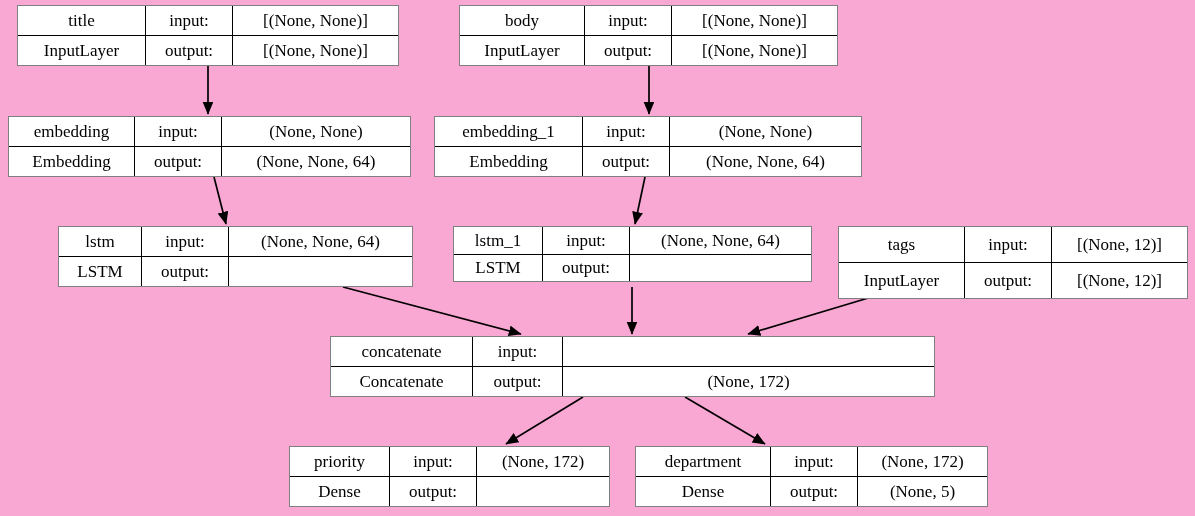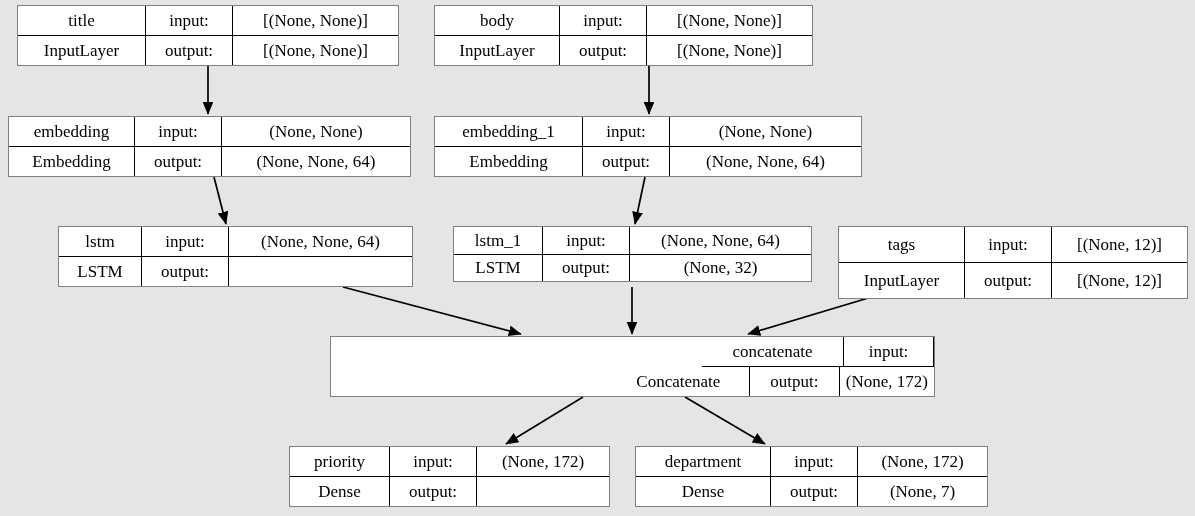--- a/index.html
+++ b/index.html
@@ -1,20 +1,20 @@
 <!DOCTYPE html>
 <html><head>
 <meta charset="utf-8">
 <style>
   html,body{margin:0;padding:0;background:#ffffff;}
   #canvas{
     position:relative;
     width:1195px;
     height:516px;
-    background:#e5e5e5;
+    background:#f9a8d4;
     font-family:"Liberation Serif","DejaVu Serif",serif;
     overflow:hidden;
   }
   .node{
     position:absolute;
     box-sizing:border-box;
     border:1.5px solid #808080;
     background:#ffffff;
     display:flex;
     flex-direction:column;
@@ -76,21 +76,21 @@
           <div class="cell c-name" style="width: 128px; flex: 0 0 128px;">title</div>
           <div class="cell c-label" style="width: 87px; flex: 0 0 87px;">input:</div>
           <div class="cell c-shape">[(None, None)]</div>
         </div>
         <div class="row bottom">
           <div class="cell c-name" style="width: 128px; flex: 0 0 128px;">InputLayer</div>
           <div class="cell c-label" style="width: 87px; flex: 0 0 87px;">output:</div>
           <div class="cell c-shape">[(None, None)]</div>
         </div>
       </div>
-      <div class="node" style="left: 434px; top: 5px; width: 379px; height: 61px; border-color: rgb(128, 128, 128);">
+      <div class="node" style="left: 459px; top: 5px; width: 379px; height: 61px; border-color: rgb(128, 128, 128);">
         <div class="row top">
           <div class="cell c-name" style="width: 125px; flex: 0 0 125px;">body</div>
           <div class="cell c-label" style="width: 87px; flex: 0 0 87px;">input:</div>
           <div class="cell c-shape">[(None, None)]</div>
         </div>
         <div class="row bottom">
           <div class="cell c-name" style="width: 125px; flex: 0 0 125px;">InputLayer</div>
           <div class="cell c-label" style="width: 87px; flex: 0 0 87px;">output:</div>
           <div class="cell c-shape">[(None, None)]</div>
         </div>
@@ -132,36 +132,35 @@
       </div>
       <div class="node" style="left: 453px; top: 226px; width: 359px; height: 56px; border-color: rgb(128, 128, 128);">
         <div class="row top">
           <div class="cell c-name" style="width: 89px; flex: 0 0 89px;">lstm_1</div>
           <div class="cell c-label" style="width: 87px; flex: 0 0 87px;">input:</div>
           <div class="cell c-shape">(None, None, 64)</div>
         </div>
         <div class="row bottom">
           <div class="cell c-name" style="width: 89px; flex: 0 0 89px;">LSTM</div>
           <div class="cell c-label" style="width: 87px; flex: 0 0 87px;">output:</div>
-          <div class="cell c-shape">(None, 32)</div>
         </div>
       </div>
       <div class="node" style="left: 838px; top: 226px; width: 350px; height: 73px; border-color: rgb(128, 128, 128);">
         <div class="row top">
           <div class="cell c-name" style="width: 126px; flex: 0 0 126px;">tags</div>
           <div class="cell c-label" style="width: 87px; flex: 0 0 87px;">input:</div>
           <div class="cell c-shape">[(None, 12)]</div>
         </div>
         <div class="row bottom">
           <div class="cell c-name" style="width: 126px; flex: 0 0 126px;">InputLayer</div>
           <div class="cell c-label" style="width: 87px; flex: 0 0 87px;">output:</div>
           <div class="cell c-shape">[(None, 12)]</div>
         </div>
       </div>
-      <div class="node" style="left: 330px; top: 336px; width: 605px; height: 61px; border-color: rgb(128, 128, 128); align-items: flex-end;">
+      <div class="node" style="left: 330px; top: 336px; width: 605px; height: 61px; border-color: rgb(128, 128, 128);">
         <div class="row top">
           <div class="cell c-name" style="width: 142px; flex: 0 0 142px;">concatenate</div>
           <div class="cell c-label" style="width: 90px; flex: 0 0 90px;">input:</div>
         </div>
         <div class="row bottom">
           <div class="cell c-name" style="width: 142px; flex: 0 0 142px;">Concatenate</div>
           <div class="cell c-label" style="width: 90px; flex: 0 0 90px;">output:</div>
           <div class="cell c-shape">(None, 172)</div>
         </div>
       </div>
@@ -178,17 +177,17 @@
       </div>
       <div class="node" style="left: 635px; top: 446px; width: 353px; height: 61px; border-color: rgb(128, 128, 128);">
         <div class="row top">
           <div class="cell c-name" style="width: 135px; flex: 0 0 135px;">department</div>
           <div class="cell c-label" style="width: 87px; flex: 0 0 87px;">input:</div>
           <div class="cell c-shape">(None, 172)</div>
         </div>
         <div class="row bottom">
           <div class="cell c-name" style="width: 135px; flex: 0 0 135px;">Dense</div>
           <div class="cell c-label" style="width: 87px; flex: 0 0 87px;">output:</div>
-          <div class="cell c-shape">(None, 7)</div>
+          <div class="cell c-shape">(None, 5)</div>
         </div>
       </div>
     </div>
 </div>
 
 </body></html>

